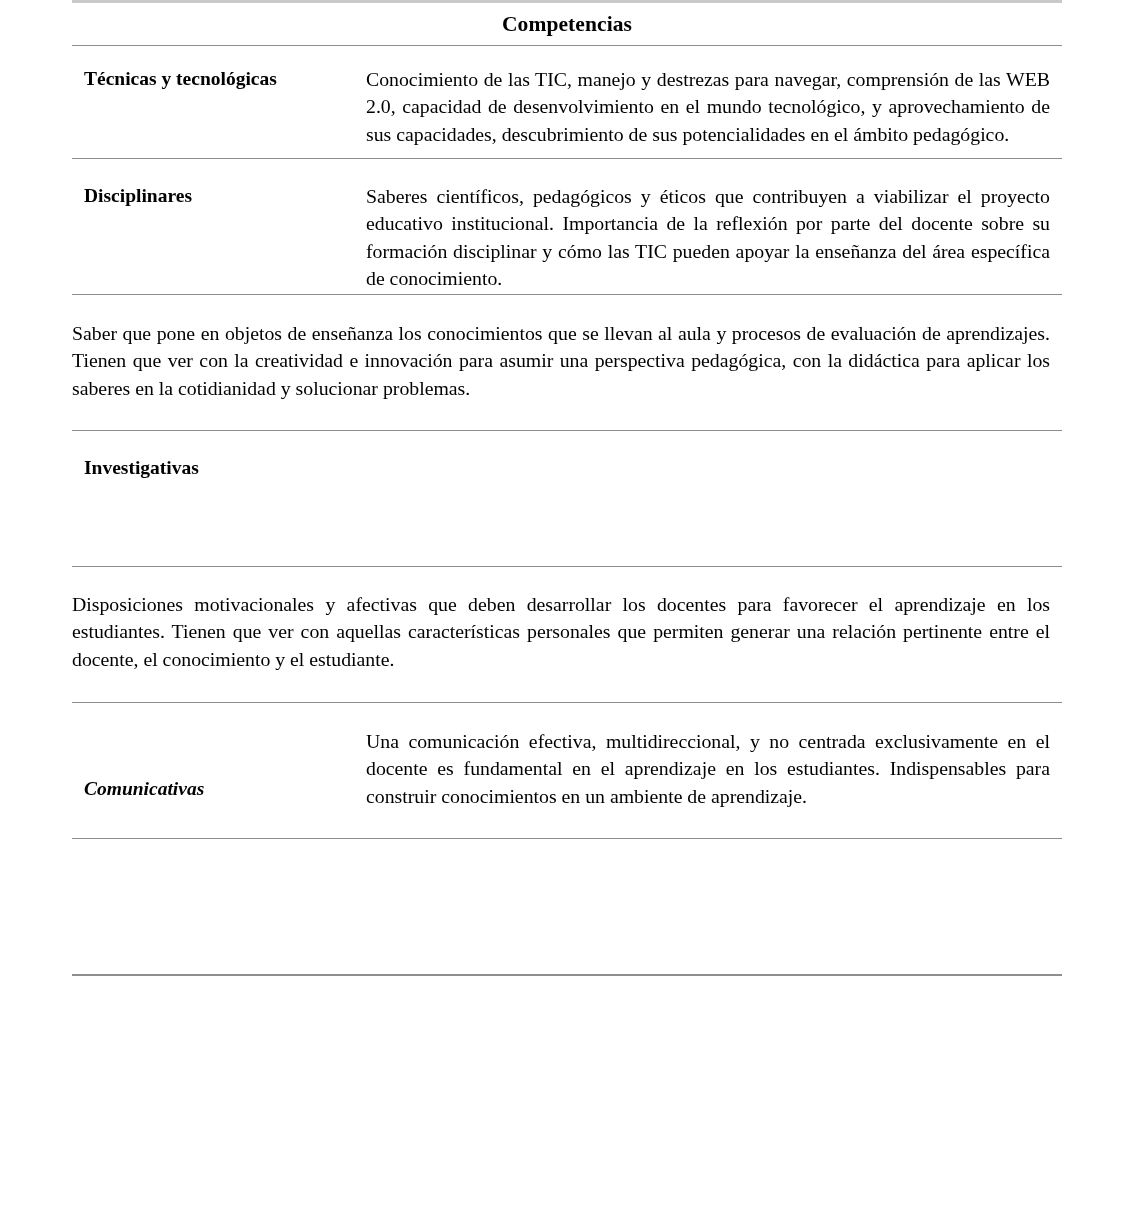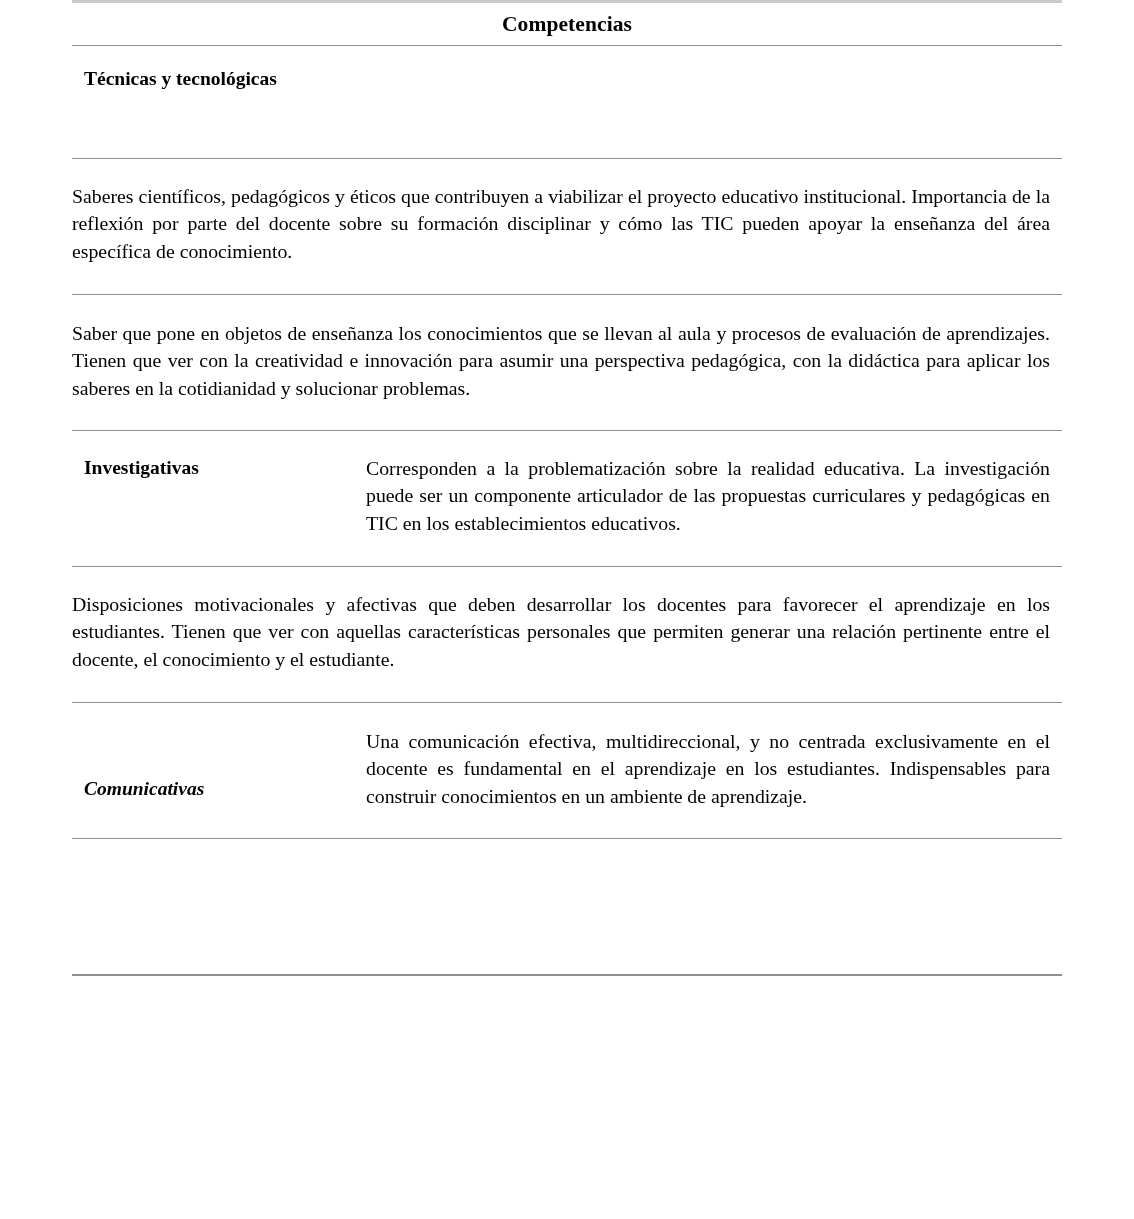--- a/index.html
+++ b/index.html
@@ -108,39 +108,40 @@
     <div class="rule-top"></div>
 
     <div class="table-header">
       <span class="table-header-title">Competencias</span>
     </div>
 
     <div class="rule"></div>
 
     <div class="row row-1">
       <div class="row-label label-top">Técnicas y tecnológicas</div>
+      <div class="row-desc desc-nudge-1">Conocimiento de las TIC, manejo y destrezas para navegar, comprensión de las WEB 2.0, capacidad de desenvolvimiento en el mundo tecnológico, y aprovechamiento de sus capacidades, descubrimiento de sus potencialidades en el ámbito pedagógico.</div>
     </div>
 
     <div class="rule"></div>
 
     <div class="row row-2">
+      <div class="row-label label-top">Disciplinares</div>
       <div class="row-desc">Saberes científicos, pedagógicos y éticos que contribuyen a viabilizar el proyecto educativo institucional. Importancia de la reflexión por parte del docente sobre su formación disciplinar y cómo las TIC pueden apoyar la enseñanza del área específica de conocimiento.</div>
     </div>
 
     <div class="rule"></div>
 
     <div class="row row-3">
       <div class="row-desc">Saber que pone en objetos de enseñanza los conocimientos que se llevan al aula y procesos de evaluación de aprendizajes. Tienen que ver con la creatividad e innovación para asumir una perspectiva pedagógica, con la didáctica para aplicar los saberes en la cotidianidad y solucionar problemas.</div>
     </div>
 
     <div class="rule"></div>
 
     <div class="row row-4">
       <div class="row-label label-top">Investigativas</div>
-      <div class="row-desc">Corresponden a la problematización sobre la realidad educativa. La investigación puede ser un componente articulador de las propuestas curriculares y pedagógicas en TIC en los establecimientos educativos.</div>
     </div>
 
     <div class="rule"></div>
 
     <div class="row row-5">
       <div class="row-desc">Disposiciones motivacionales y afectivas que deben desarrollar los docentes para favorecer el aprendizaje en los estudiantes. Tienen que ver con aquellas características personales que permiten generar una relación pertinente entre el docente, el conocimiento y el estudiante.</div>
     </div>
 
     <div class="rule"></div>
 

